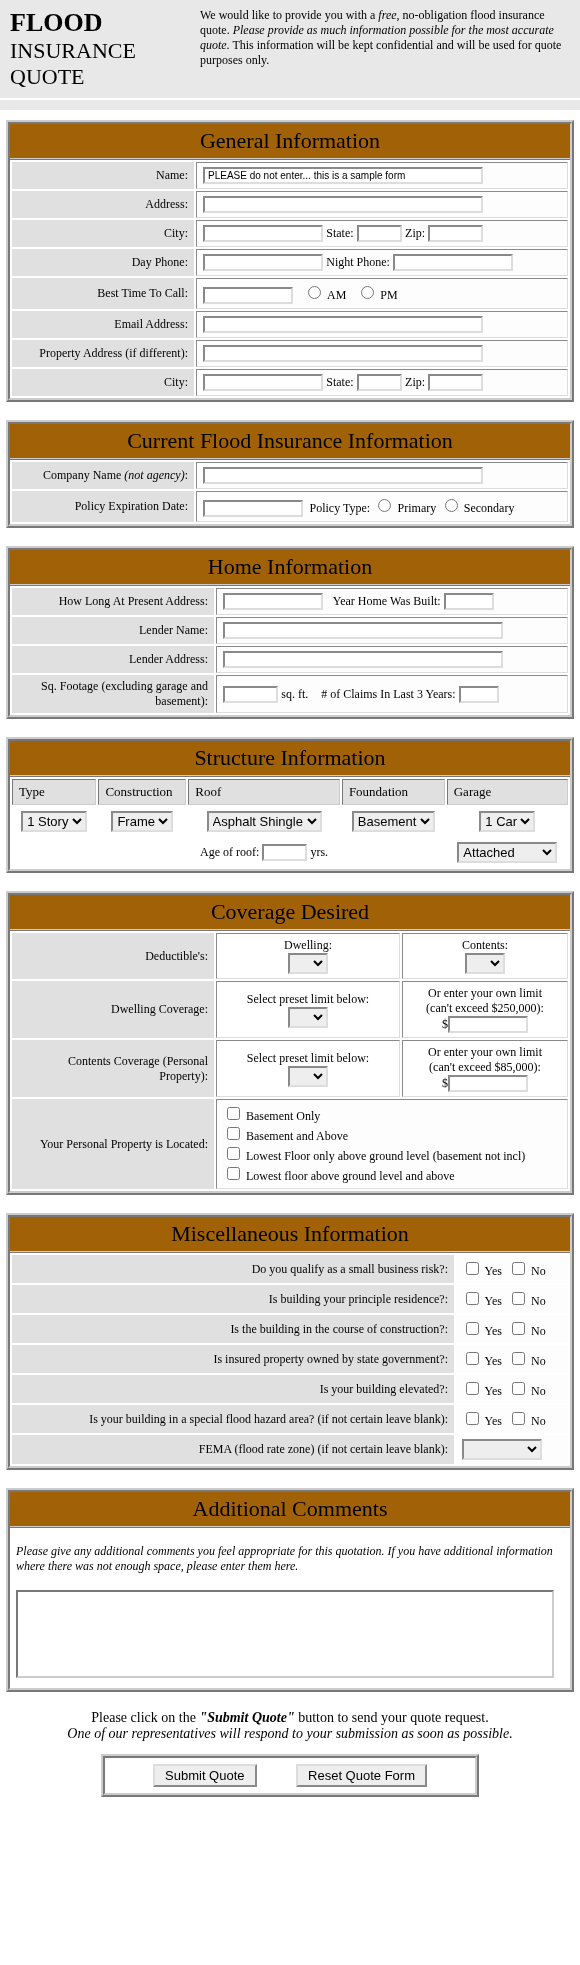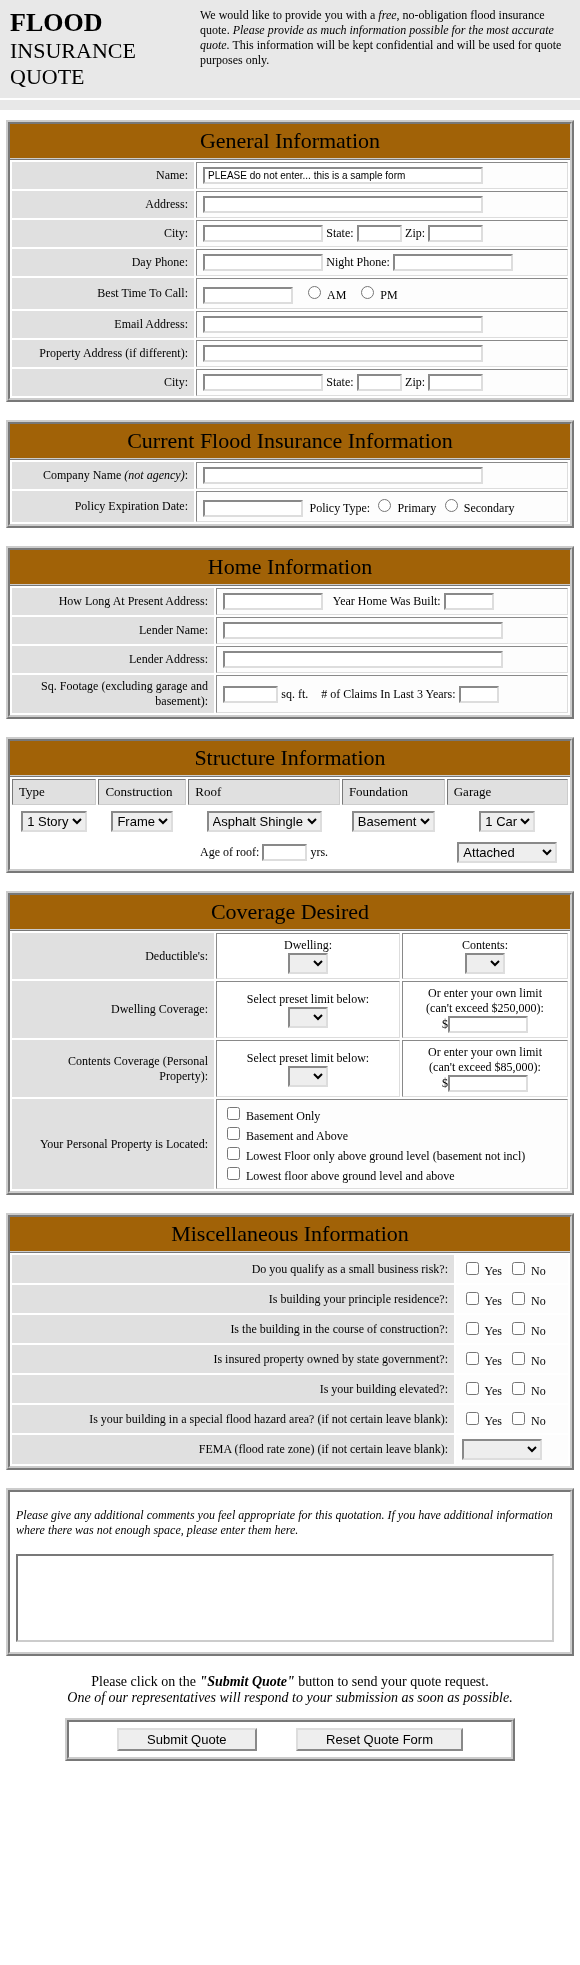--- a/index.html
+++ b/index.html
@@ -22,21 +22,21 @@
 .struct-head td { background: #e0e0e0; text-align: left; border: 1px inset #ccc; font-size: 13px; padding: 3px 0; }
 .struct-row td { text-align: center; padding: 3px 0; }
 .cov-cell { text-align: center; font-size: 12px; padding: 3px; border: 1px inset #ddd; }
 .misc-label { background: #e0e0e0; text-align: right; font-size: 12px; padding: 5px 6px; }
 .misc-field { background: #fdfdfd; font-size: 12px; padding: 3px 4px; white-space: nowrap; width: 100px; }
 .comments-instr { font-style: italic; font-size: 12px; padding: 16px 6px; }
 textarea { width: 530px; height: 80px; border: 2px inset #ccc; font-family: Arial, sans-serif; font-size: 13px; margin: 0 6px 6px 6px; resize: none; overflow-y: scroll; }
 .submit-area { text-align: center; font-size: 14px; margin: 10px 20px; }
 .submit-area .em { font-style: italic; }
 .btn-box { border: 4px ridge #ccc; display: inline-block; padding: 6px 30px; margin-top: 12px; }
-.btn-box input { border: 2px outset #ddd; background: #eee; font-size: 13px; padding: 2px 28px; margin: 0 18px; font-family: Arial, sans-serif; }
+.btn-box input { border: 2px outset #ddd; background: #eee; font-size: 13px; padding: 2px 10px; margin: 0 18px; font-family: Arial, sans-serif; }
 label.ck { font-size: 12px; display: inline-block; }
 </style>
 </head>
 <body>
 
 <div class="header">
   <div class="header-title">
     <div class="t1">FLOOD</div>
     <div class="t2">INSURANCE QUOTE</div>
   </div>
@@ -243,20 +243,21 @@
         </tr>
     <tr>
           <td class="misc-label">FEMA (flood rate zone) (if not certain leave blank):</td>
           <td class="misc-field"><select style="width:80px"><option></option></select></td>
         </tr>
   </tbody>
     </table>
 </div>
 
 <div class="section">
+  <div class="section-title">Additional Comments</div>
   <div class="comments-instr">Please give any additional comments you feel appropriate for this quotation. If you have additional information where there was not enough space, please enter them here.</div>
   <textarea style=""></textarea>
 </div>
 
 <div class="submit-area">
   <span>Please click on the </span><strong><em>"Submit Quote"</em></strong><span> button to send your quote request.</span><br>
   <span class="em">One of our representatives will respond to your submission as soon as possible.</span>
   <div class="btn-box">
     <input type="button" value="Submit Quote" style="">
     <input type="button" value="Reset Quote Form" style="">

